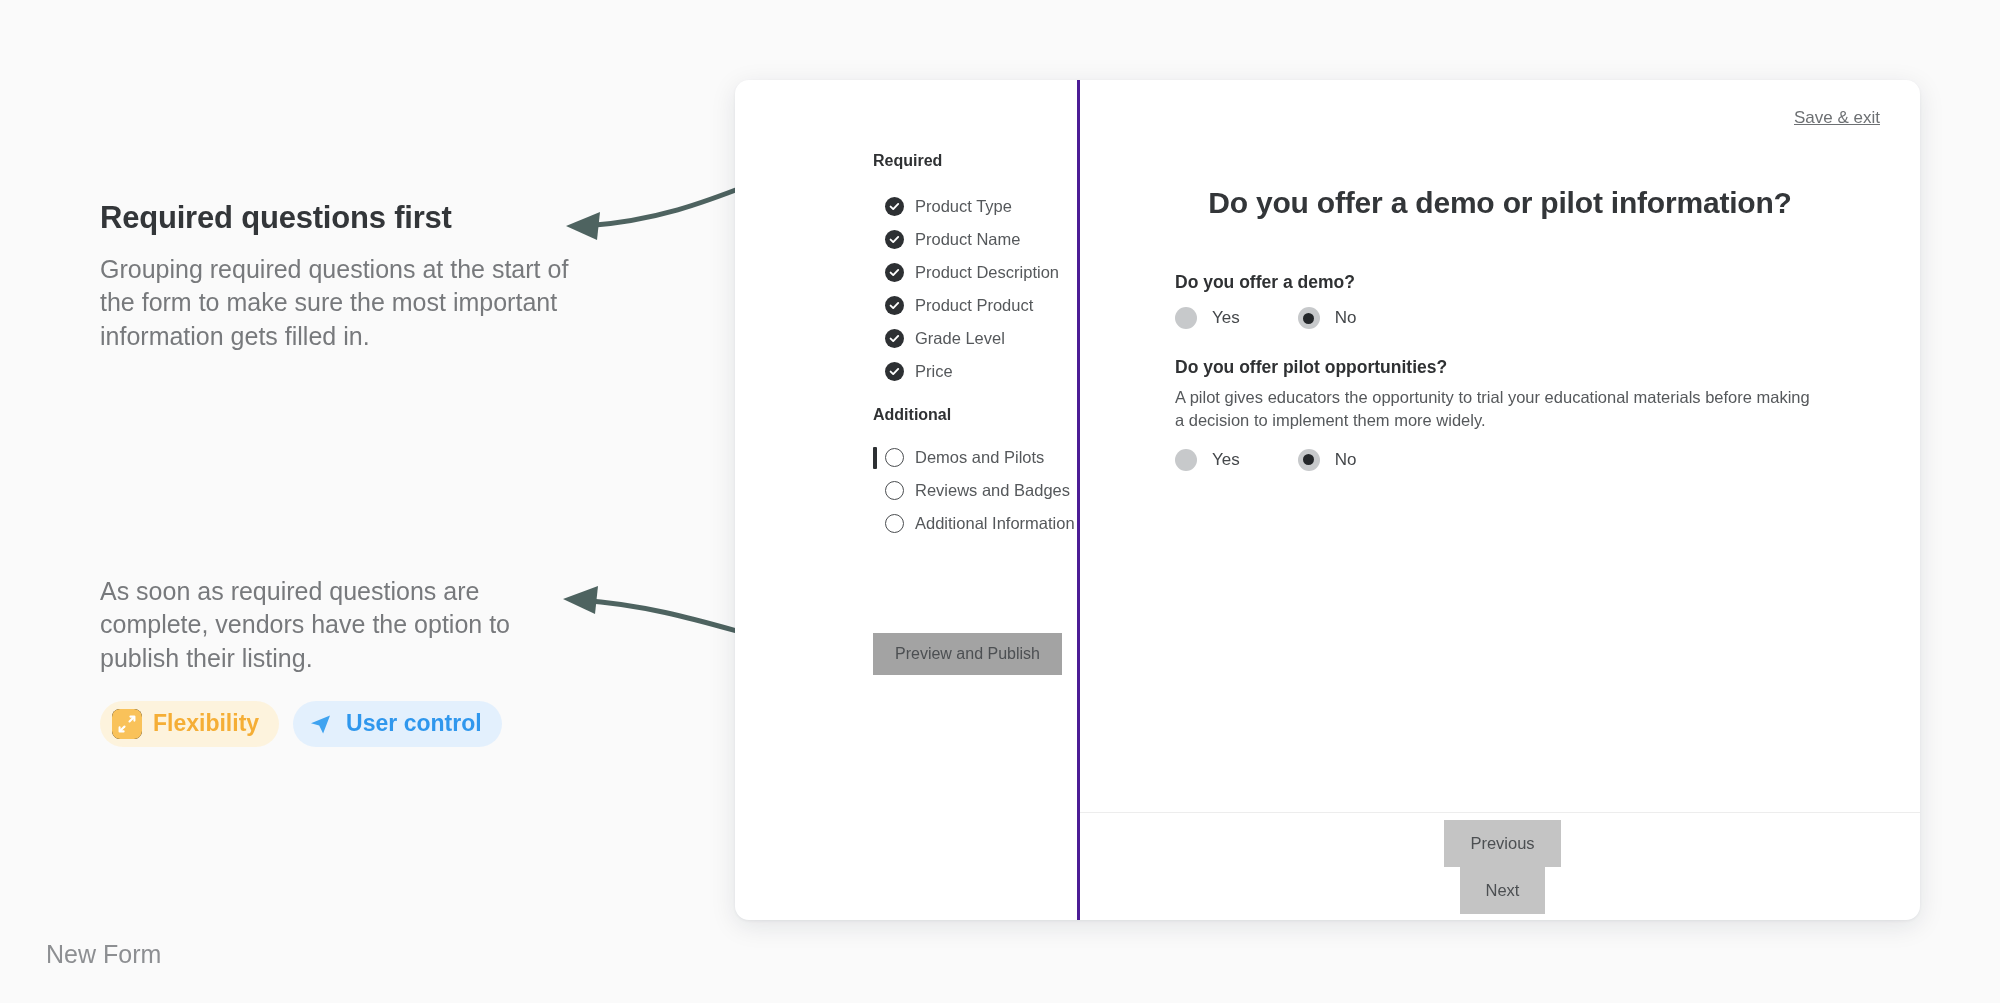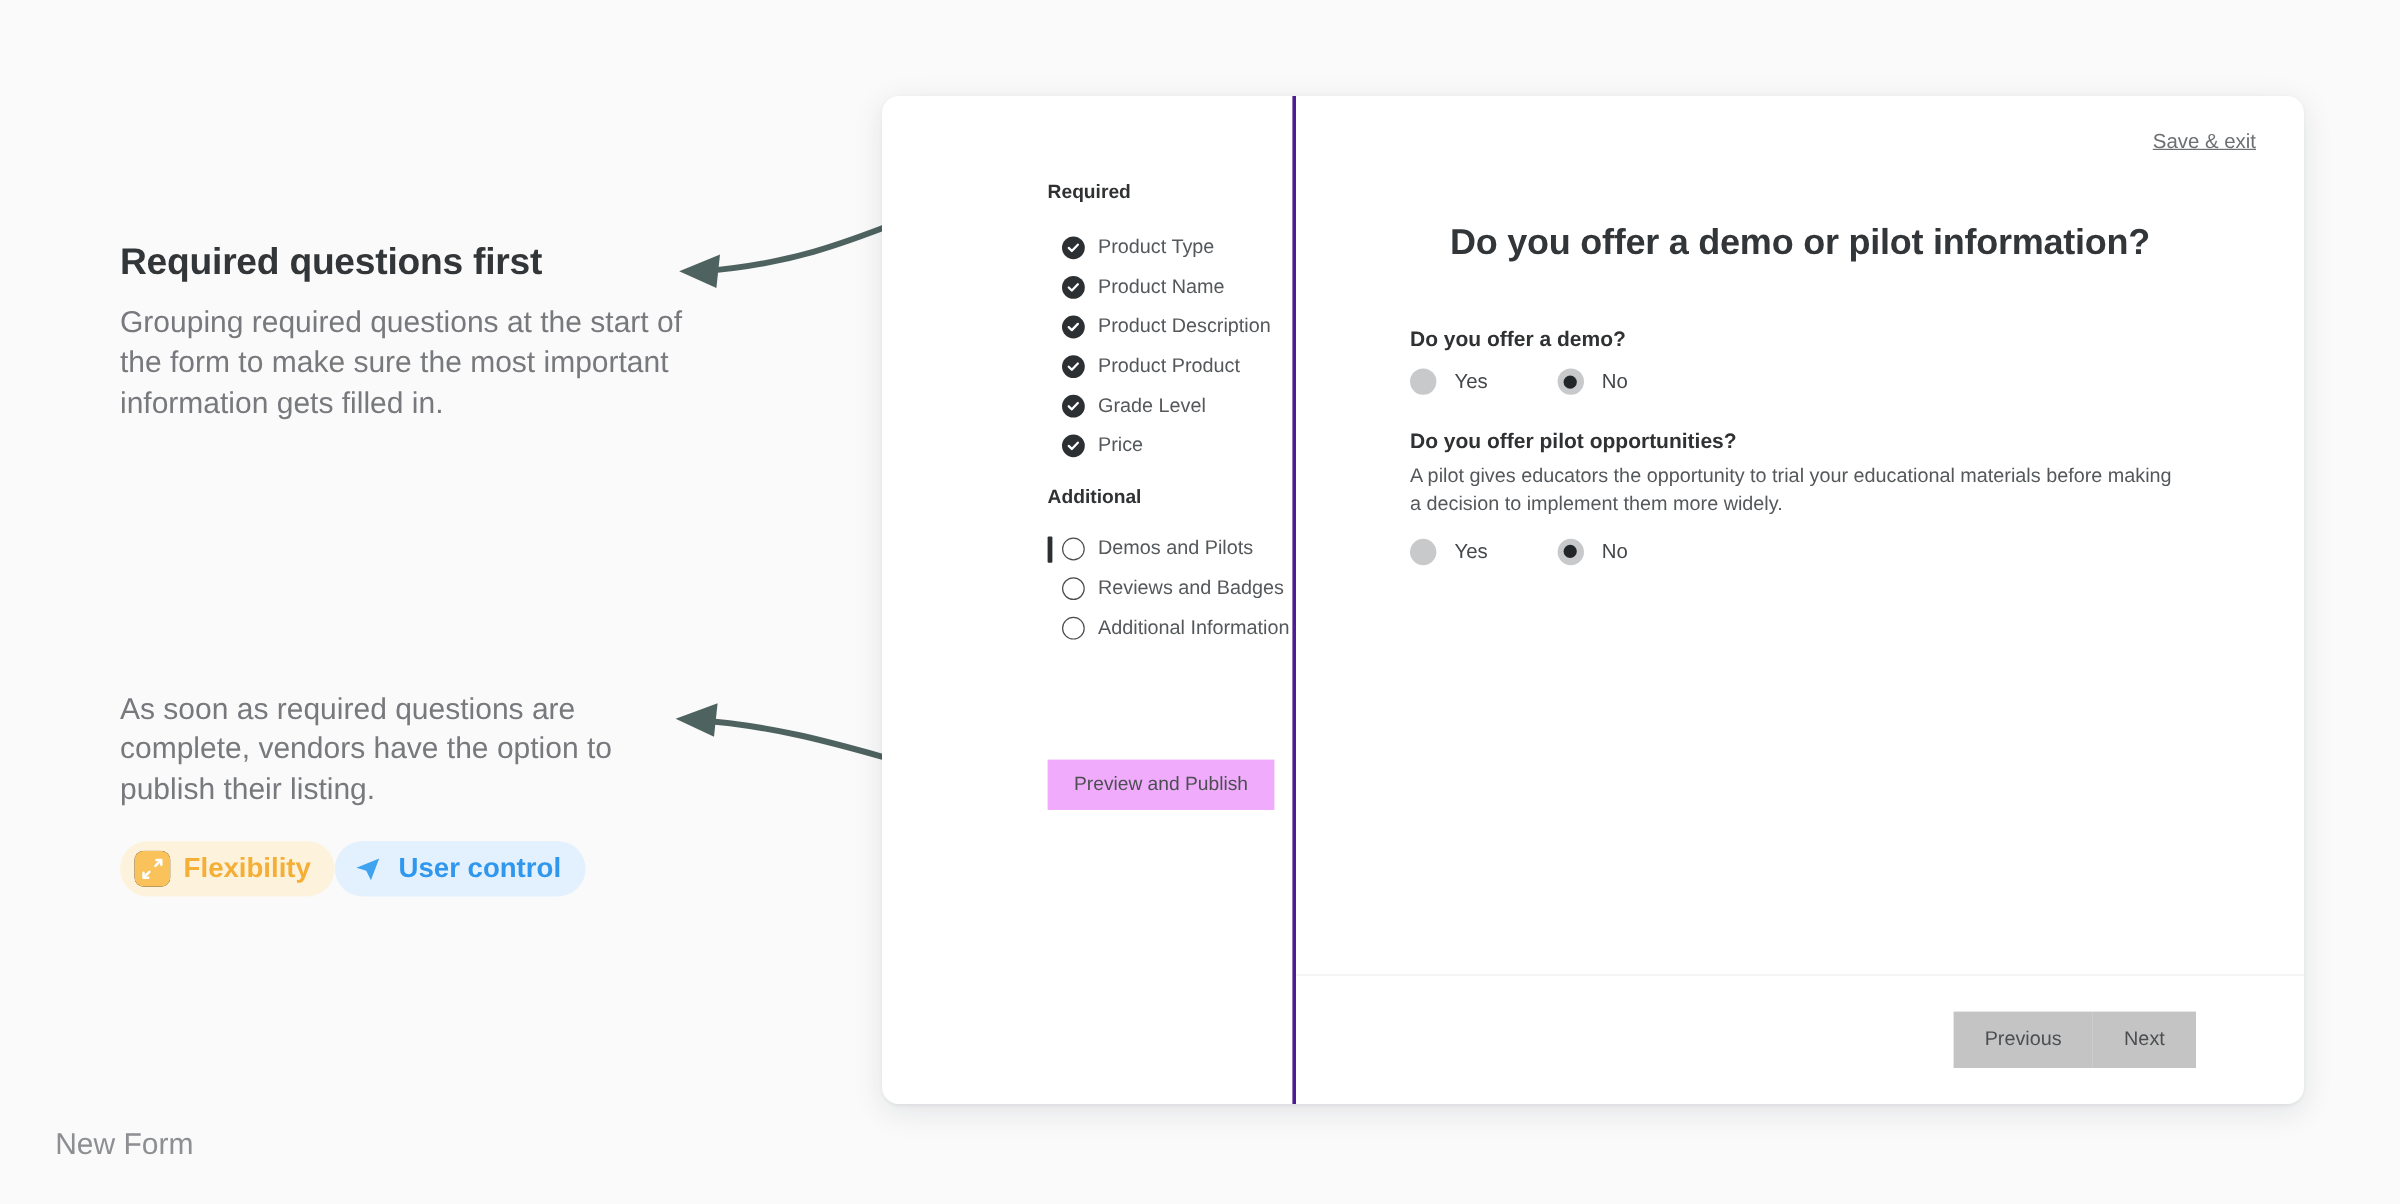--- a/index.html
+++ b/index.html
@@ -33,21 +33,21 @@
   }
 
   .anno-body {
     font-size: 25px;
     line-height: 1.33;
     color: #77797c;
     font-weight: 400;
   }
 
   
-  .tags { display: flex; margin-top: 26px; }
+  .tags { display: flex; gap: 14px; margin-top: 26px; }
 
   .pill {
     display: inline-flex;
     align-items: center;
     gap: 11px;
     border-radius: 999px;
     padding: 8px 20px 8px 12px;
     font-size: 23px;
     font-weight: bold;
   }
@@ -131,21 +131,21 @@
     width: 3.5px;
     height: 22px;
     background: #2d3033;
     border-radius: 1px;
   }
 
   .preview-btn {
     position: absolute;
     left: 138px;
     top: 553px;
-    background: #f0abfc;
+    background: #a3a3a3;
     border: none;
     color: #4c4f52;
     font-size: 16px;
     font-family: "Liberation Sans", sans-serif;
     padding: 12px 22px;
     cursor: pointer;
   }
 
   
   .save-exit-row { padding: 28px 40px 0 0; text-align: right; }
@@ -205,22 +205,23 @@
   }
 
   .radio-label { font-size: 17px; color: #44474a; }
 
   
   .card-footer {
     border-top: 1px solid #ededed;
     height: 108px;
     display: flex;
     align-items: center;
-    justify-content: flex-end;
+    justify-content: center;
     padding: 0 90px 0 95px;
+    flex-direction: column;
   }
 
   .nav-btn {
     background: #c4c4c4;
     border: none;
     color: #4c4f52;
     font-size: 16.5px;
     font-family: "Liberation Sans", sans-serif;
     padding: 14px 26px;
     cursor: pointer;

